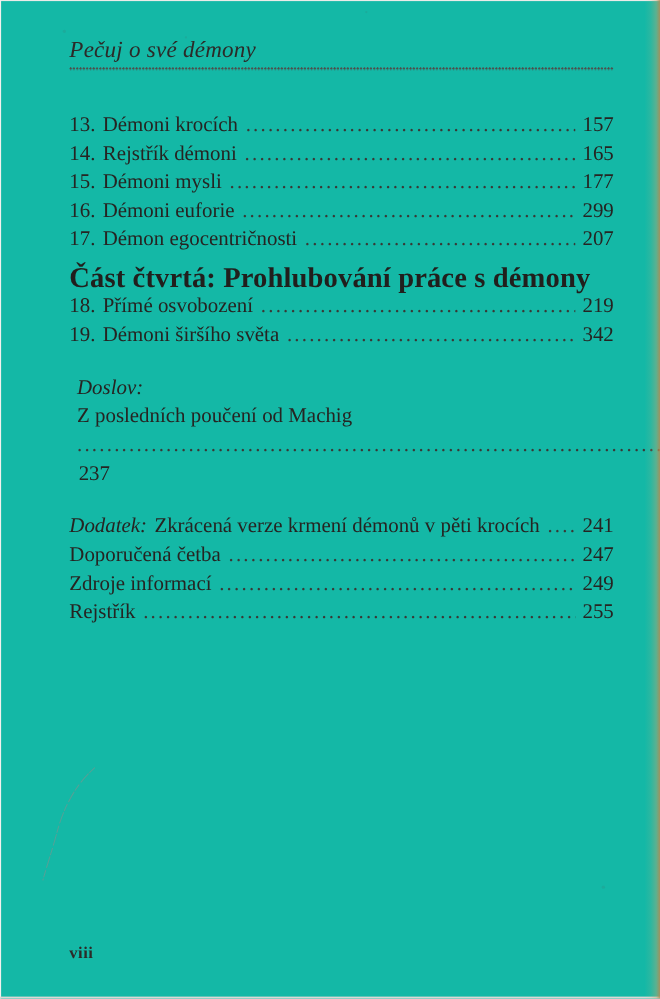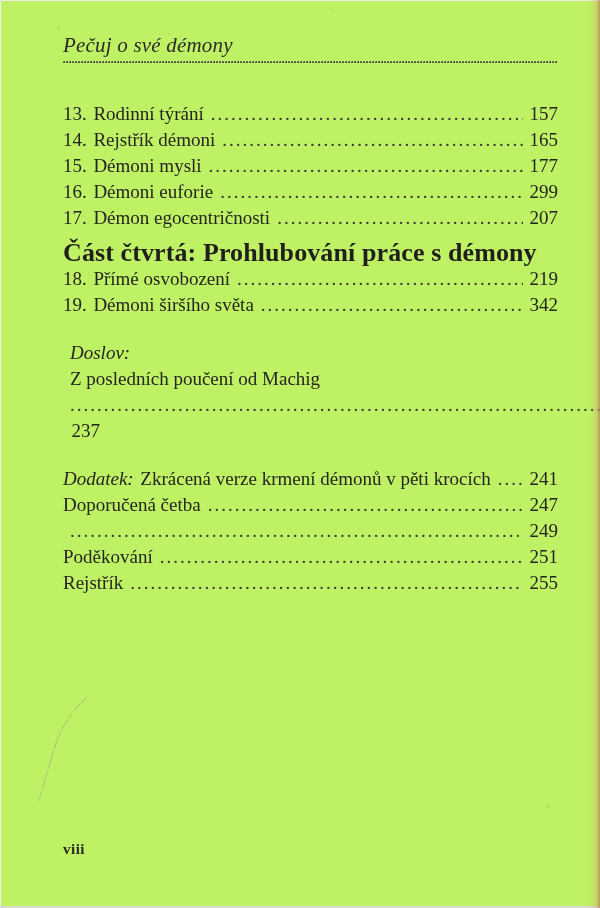--- a/index.html
+++ b/index.html
@@ -4,21 +4,21 @@
 <style>
   html, body { margin: 0; padding: 0; }
   body {
     width: 600px; height: 908px;
     background: #e9e9e9;
     font-family: "Liberation Serif", "DejaVu Serif", serif;
   }
   .scan-page {
     position: relative;
     width: 600px; height: 908px;
-    background: #bef264;
+    background: #14b8a6;
     overflow: hidden;
     color: #262422;
     box-sizing: border-box;
   }
   
   .edge-top    { position:absolute; top:0; left:0; right:0; height:1px; background:#ebebe8; }
   .edge-left   { position:absolute; top:0; left:0; bottom:0; width:1px; background:#f1f1ee; }
   .edge-bottom { position:absolute; bottom:0; left:0; right:0; height:2px; background:#dbd9d4; }
   .edge-right  {
     position:absolute; top:0; right:0; bottom:0; width:14px;
@@ -84,21 +84,21 @@
     font-size: 26px;
     line-height: 26px;
     letter-spacing: 0.1px;
     color: #211f1d;
   }
   .gap-doslov  { margin-top: 22px; flex-direction: column; }
   .gap-dodatek { margin-top: 22px; }
 
   .folio {
     position: absolute;
-    left: 63px; bottom: 50px;
+    left: 63px; bottom: 32px;
     font-size: 15px;
     font-weight: 700;
     letter-spacing: 0.5px;
     color: #2c2a28;
   }
 </style>
 </head>
 <body>
 
 <div class="scan-page">
@@ -107,21 +107,21 @@
 
     <div class="running-head">
       <div class="running-title">Pečuj o své démony</div>
       <div class="head-rule"></div>
     </div>
 
     <div class="toc">
 
       <div class="toc-row">
         <span class="num">13.</span>
-        <span class="label">Rodinní týrání</span>
+        <span class="label">Démoni krocích</span>
         <span class="leader"></span>
         <span class="pgnum">157</span>
       </div>
       <div class="toc-row">
         <span class="num">14.</span>
         <span class="label">Rejstřík démoni</span>
         <span class="leader"></span>
         <span class="pgnum">165</span>
       </div>
       <div class="toc-row">
@@ -171,27 +171,23 @@
         <span class="leader"></span>
         <span class="pgnum">241</span>
       </div>
 
       <div class="toc-row">
         <span class="label">Doporučená četba</span>
         <span class="leader"></span>
         <span class="pgnum">247</span>
       </div>
       <div class="toc-row">
+        <span class="label">Zdroje informací</span>
         <span class="leader"></span>
         <span class="pgnum">249</span>
-      </div>
-      <div class="toc-row">
-        <span class="label">Poděkování</span>
-        <span class="leader"></span>
-        <span class="pgnum">251</span>
       </div>
       <div class="toc-row">
         <span class="label">Rejstřík</span>
         <span class="leader"></span>
         <span class="pgnum">255</span>
       </div>
 
     </div>
 
     <div class="folio">viii</div>

